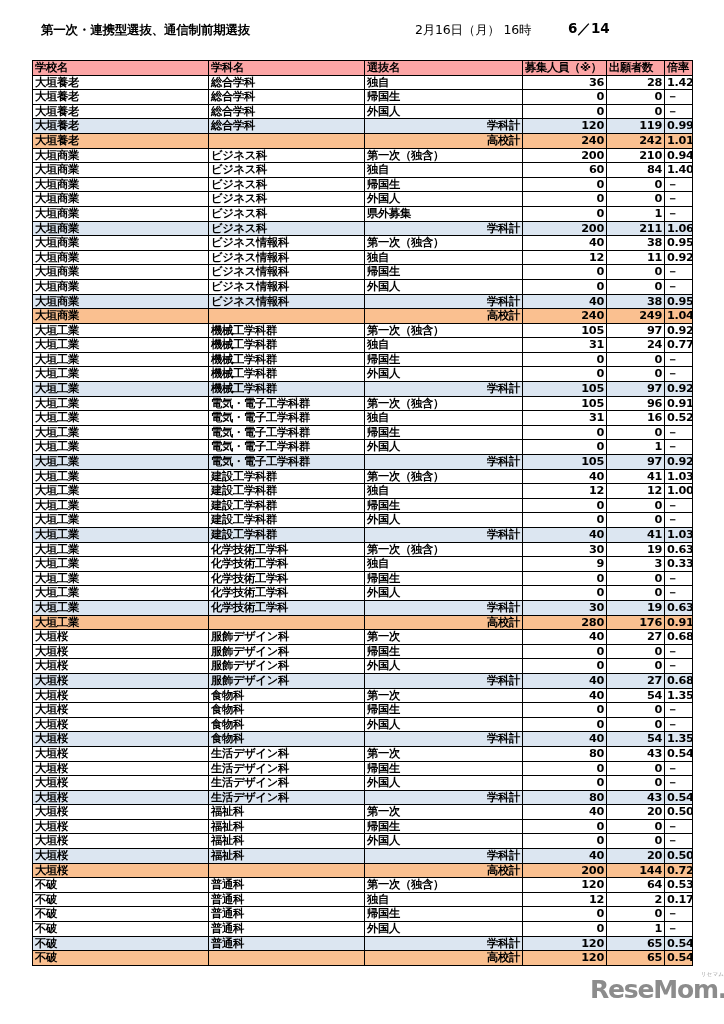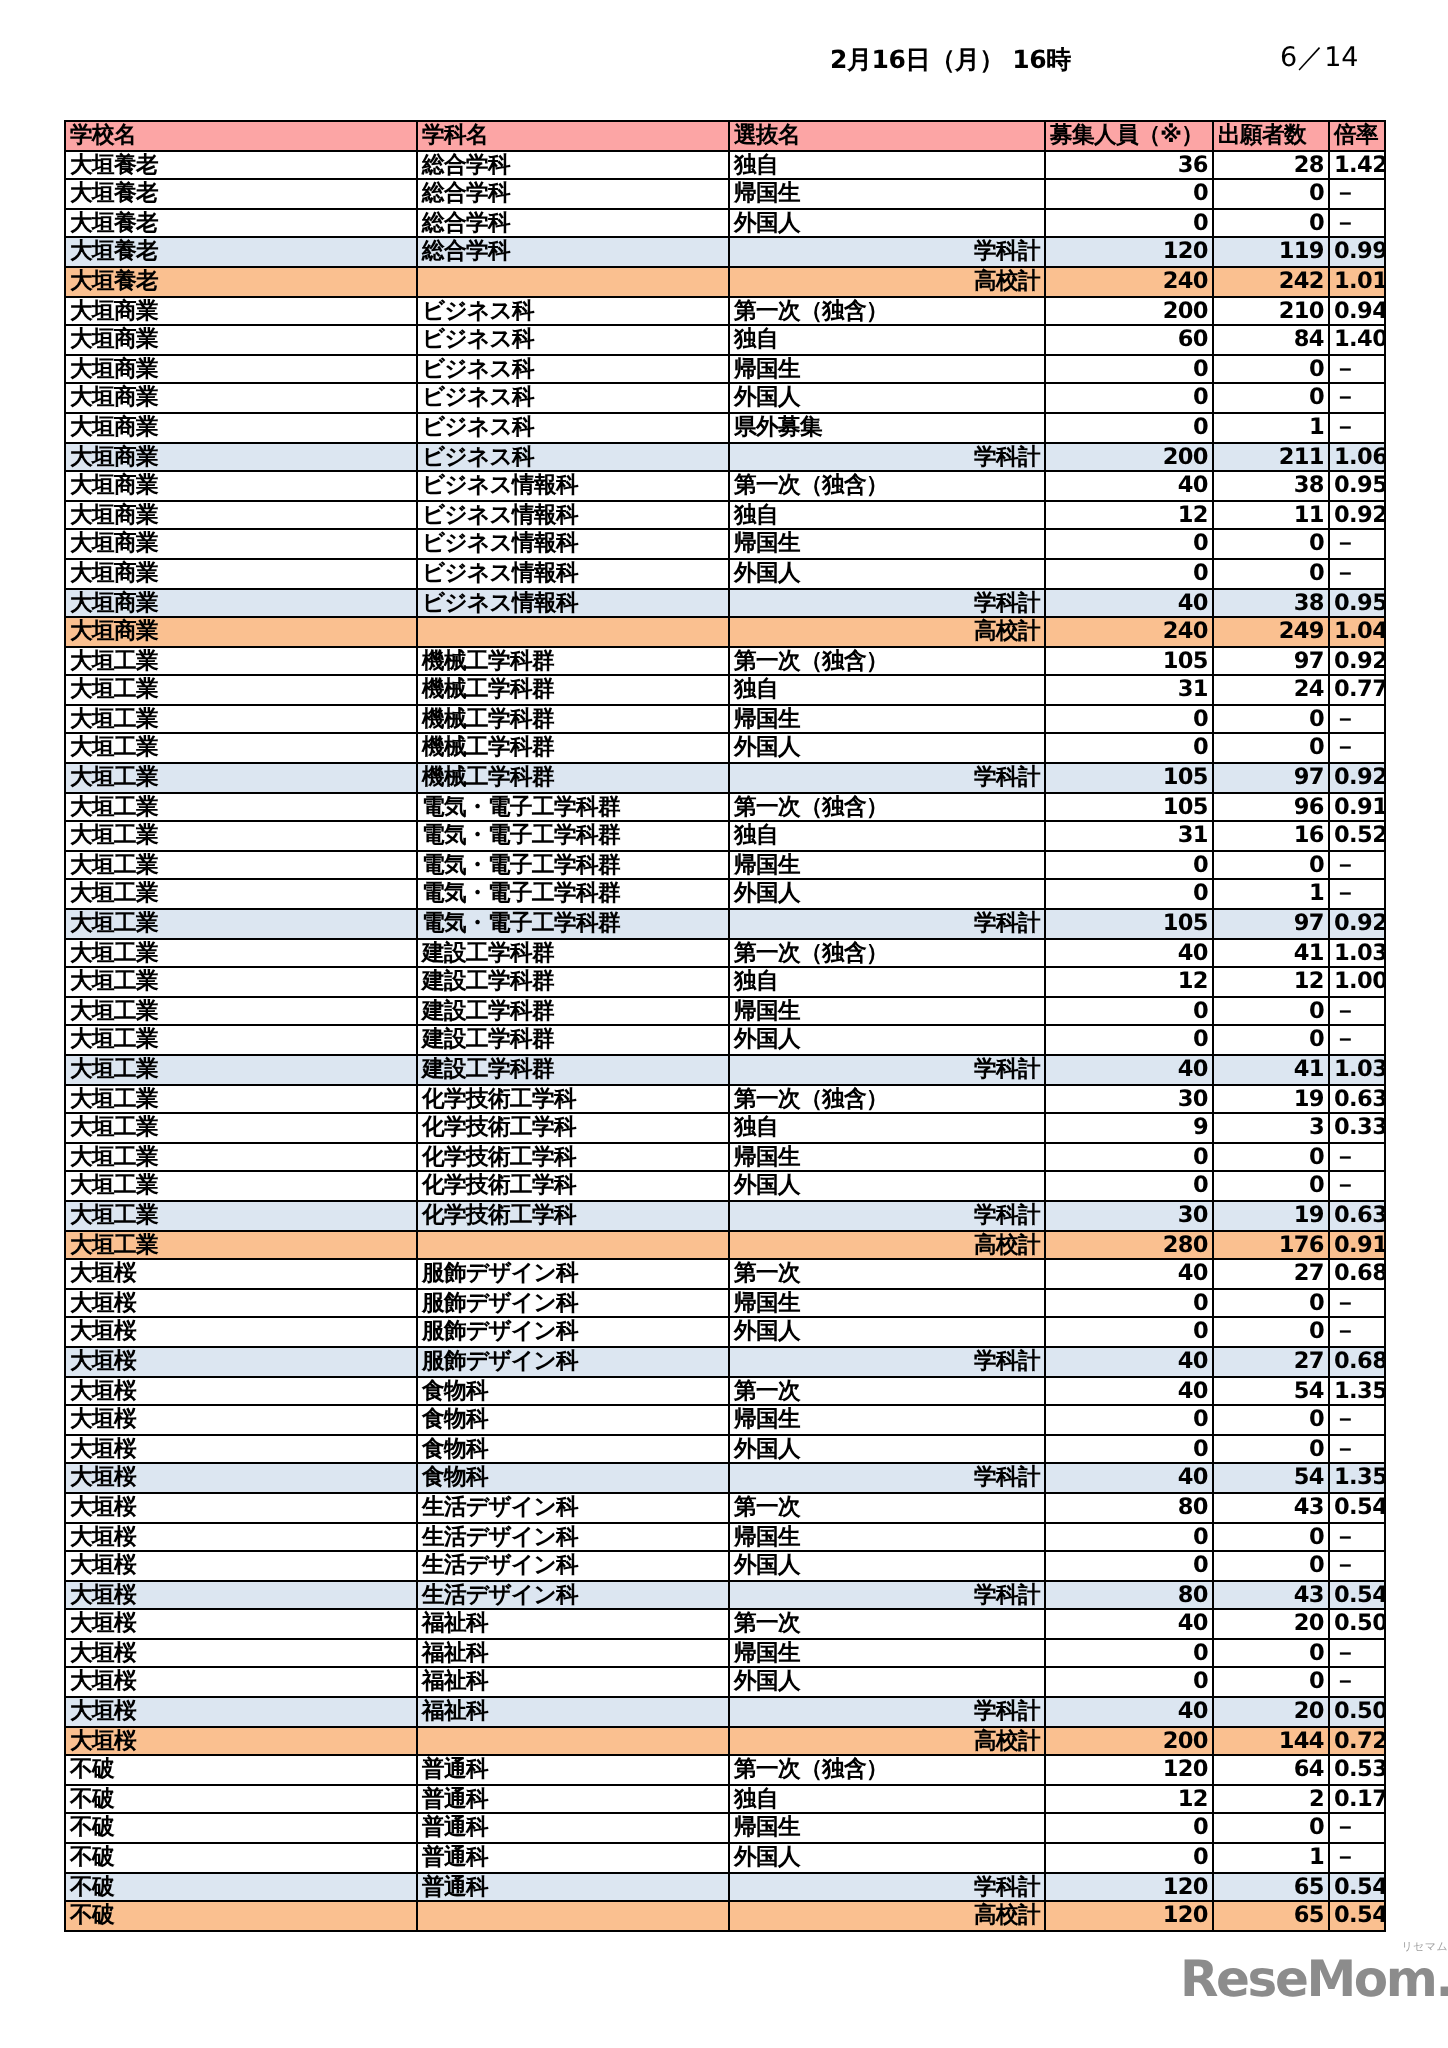--- a/index.html
+++ b/index.html
@@ -32,31 +32,31 @@
     font-weight: bold;
     color: #000;
     white-space: nowrap;
     letter-spacing: -0.2px;
   }
   .doc-datetime {
     position: absolute;
     left: 415px;
     top: 0;
     font-size: 12.5px;
-    font-weight: bold;
+    font-weight: normal;
     color: #000;
     white-space: nowrap;
     letter-spacing: -0.2px;
   }
   .doc-pageno {
     position: absolute;
-    left: 640px;
+    left: 568px;
     top: -2px;
     font-size: 13.5px;
-    font-weight: normal;
+    font-weight: bold;
     color: #000;
     white-space: nowrap;
   }
 
   
   .table-wrap {
     position: absolute;
     left: 32px;
     top: 60px;
     width: 660px;
@@ -146,20 +146,21 @@
     letter-spacing: 0.2px;
     color: #9e9e9e;
     font-weight: normal;
     line-height: 6px;
   }
 </style>
 </head>
 <body>
 
 <div class="page-header">
+  <div class="doc-title">第一次・連携型選抜、通信制前期選抜</div>
   <div class="doc-datetime">2月16日（月） 16時</div>
   <div class="doc-pageno">6／14</div>
 </div>
 
 <div class="table-wrap">
   <table class="sheet">
     <colgroup>
       <col class="c-school">
         <col class="c-dept">
         <col class="c-sel">

